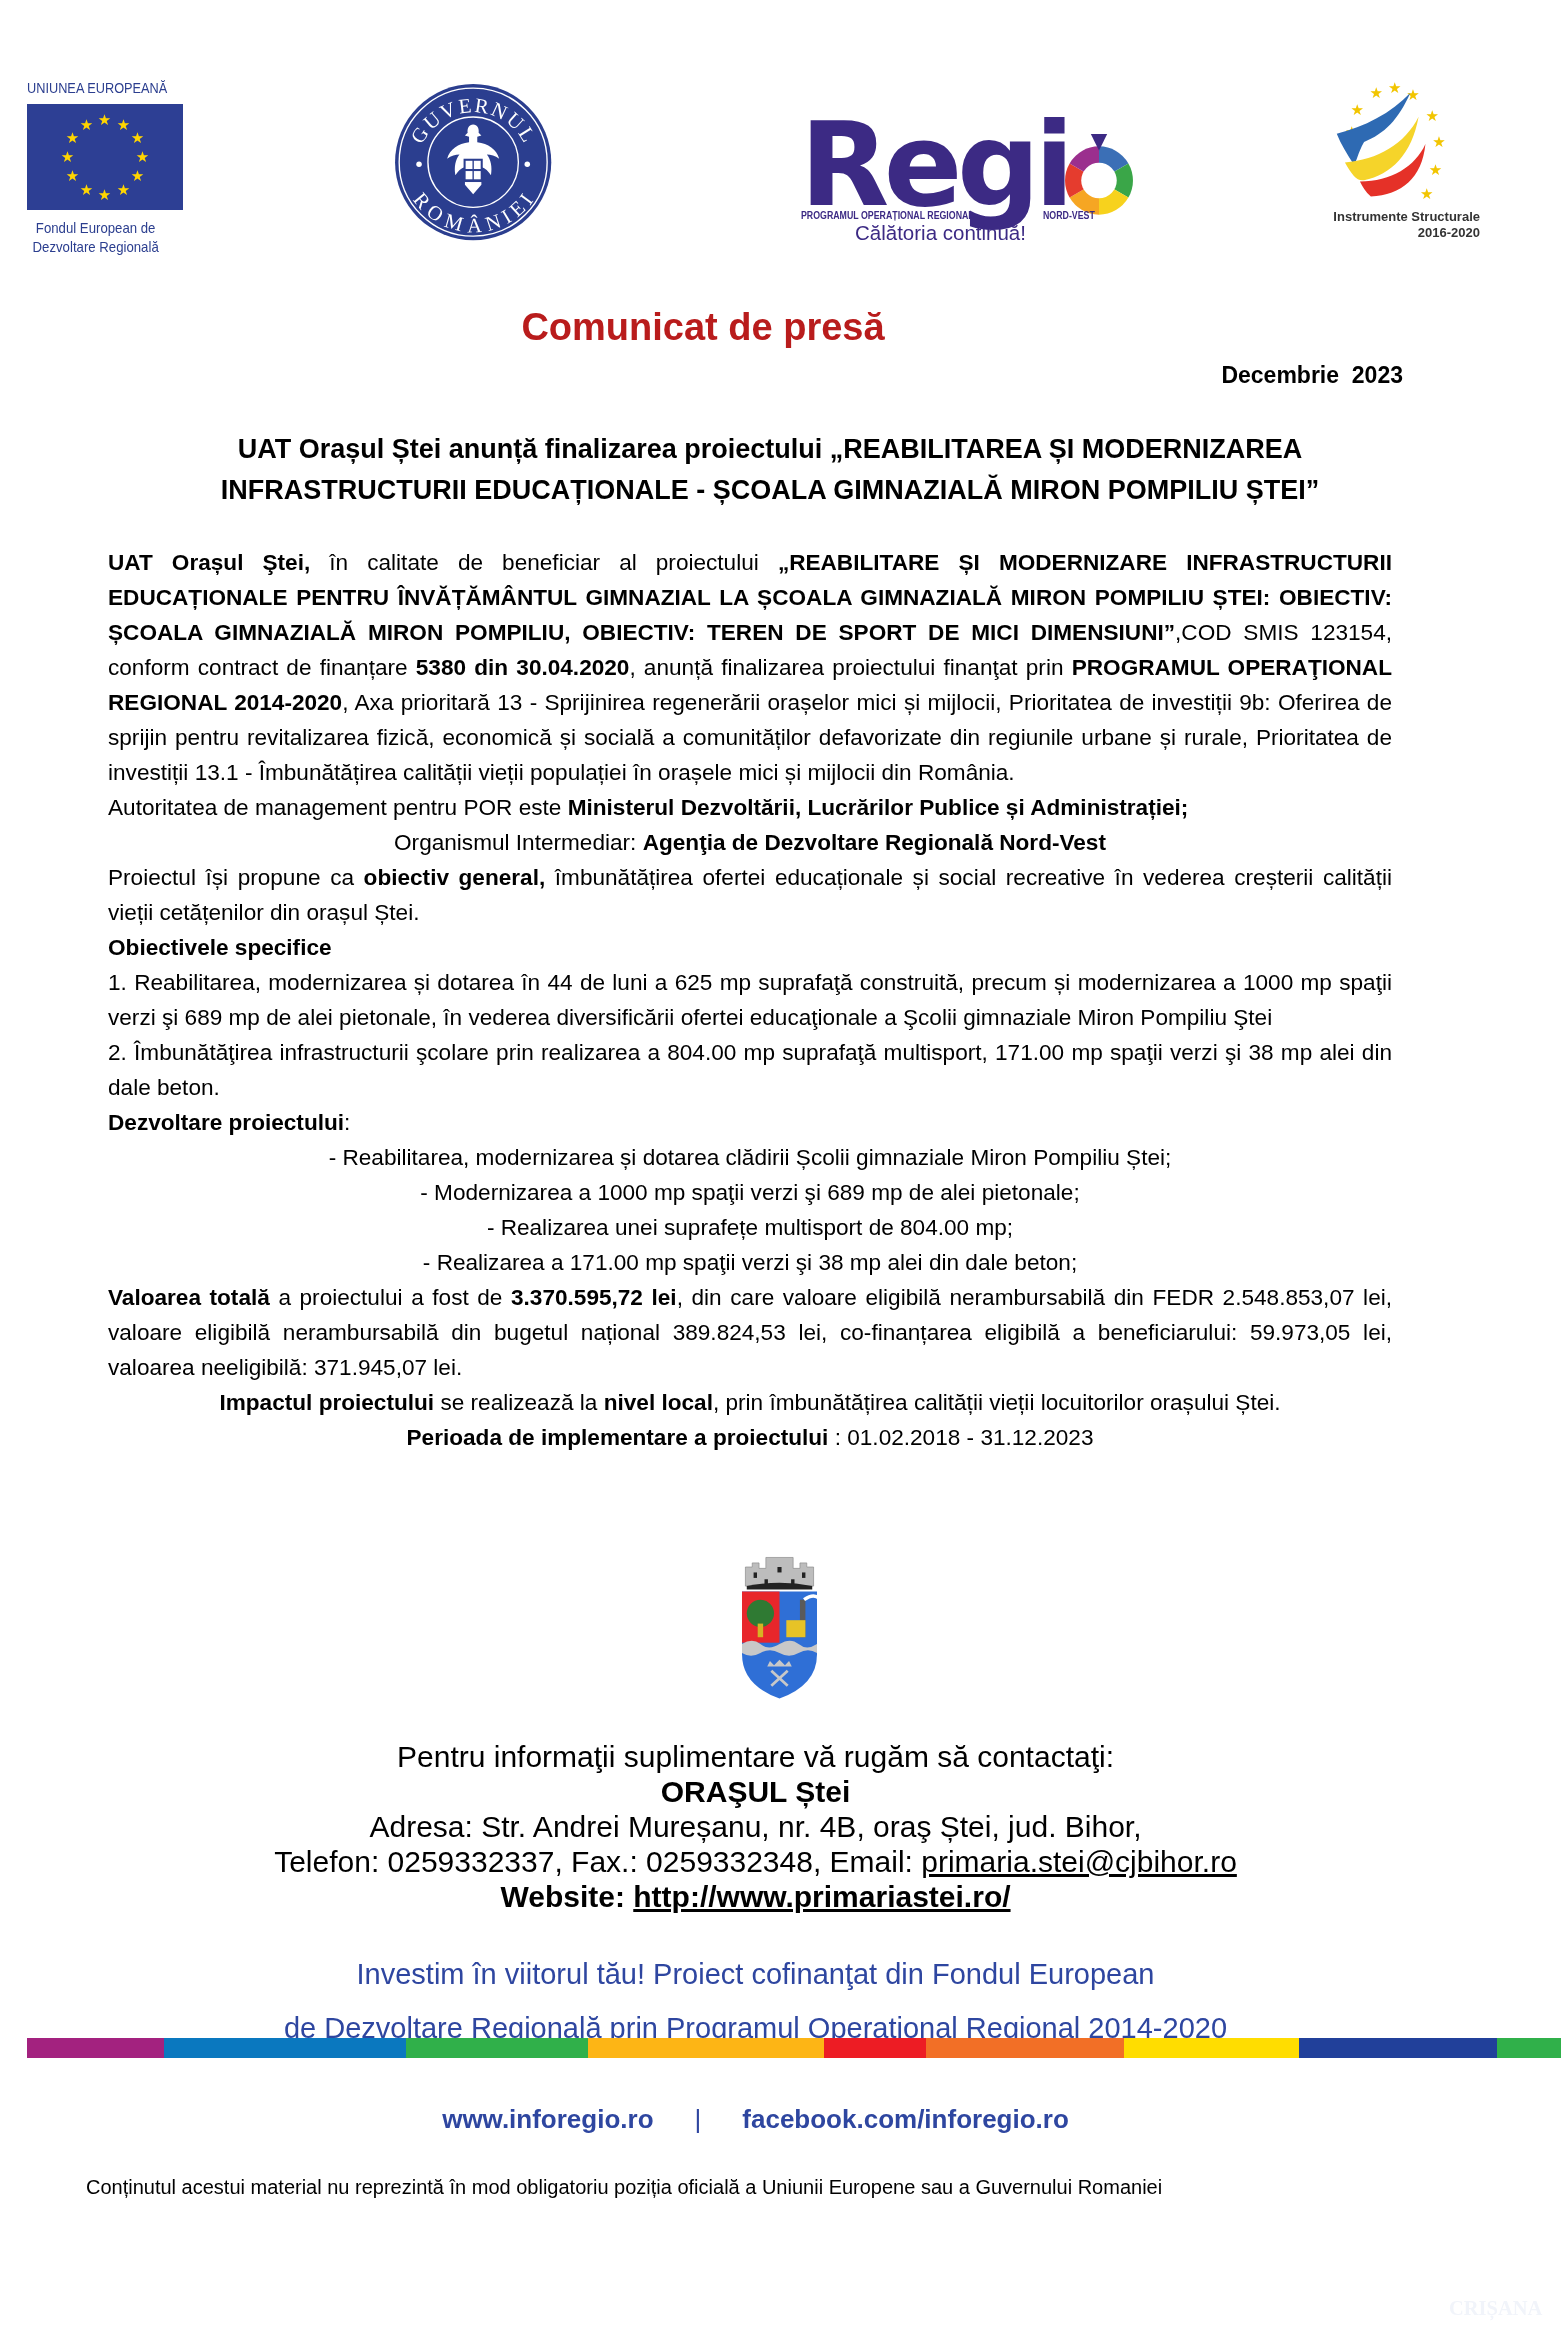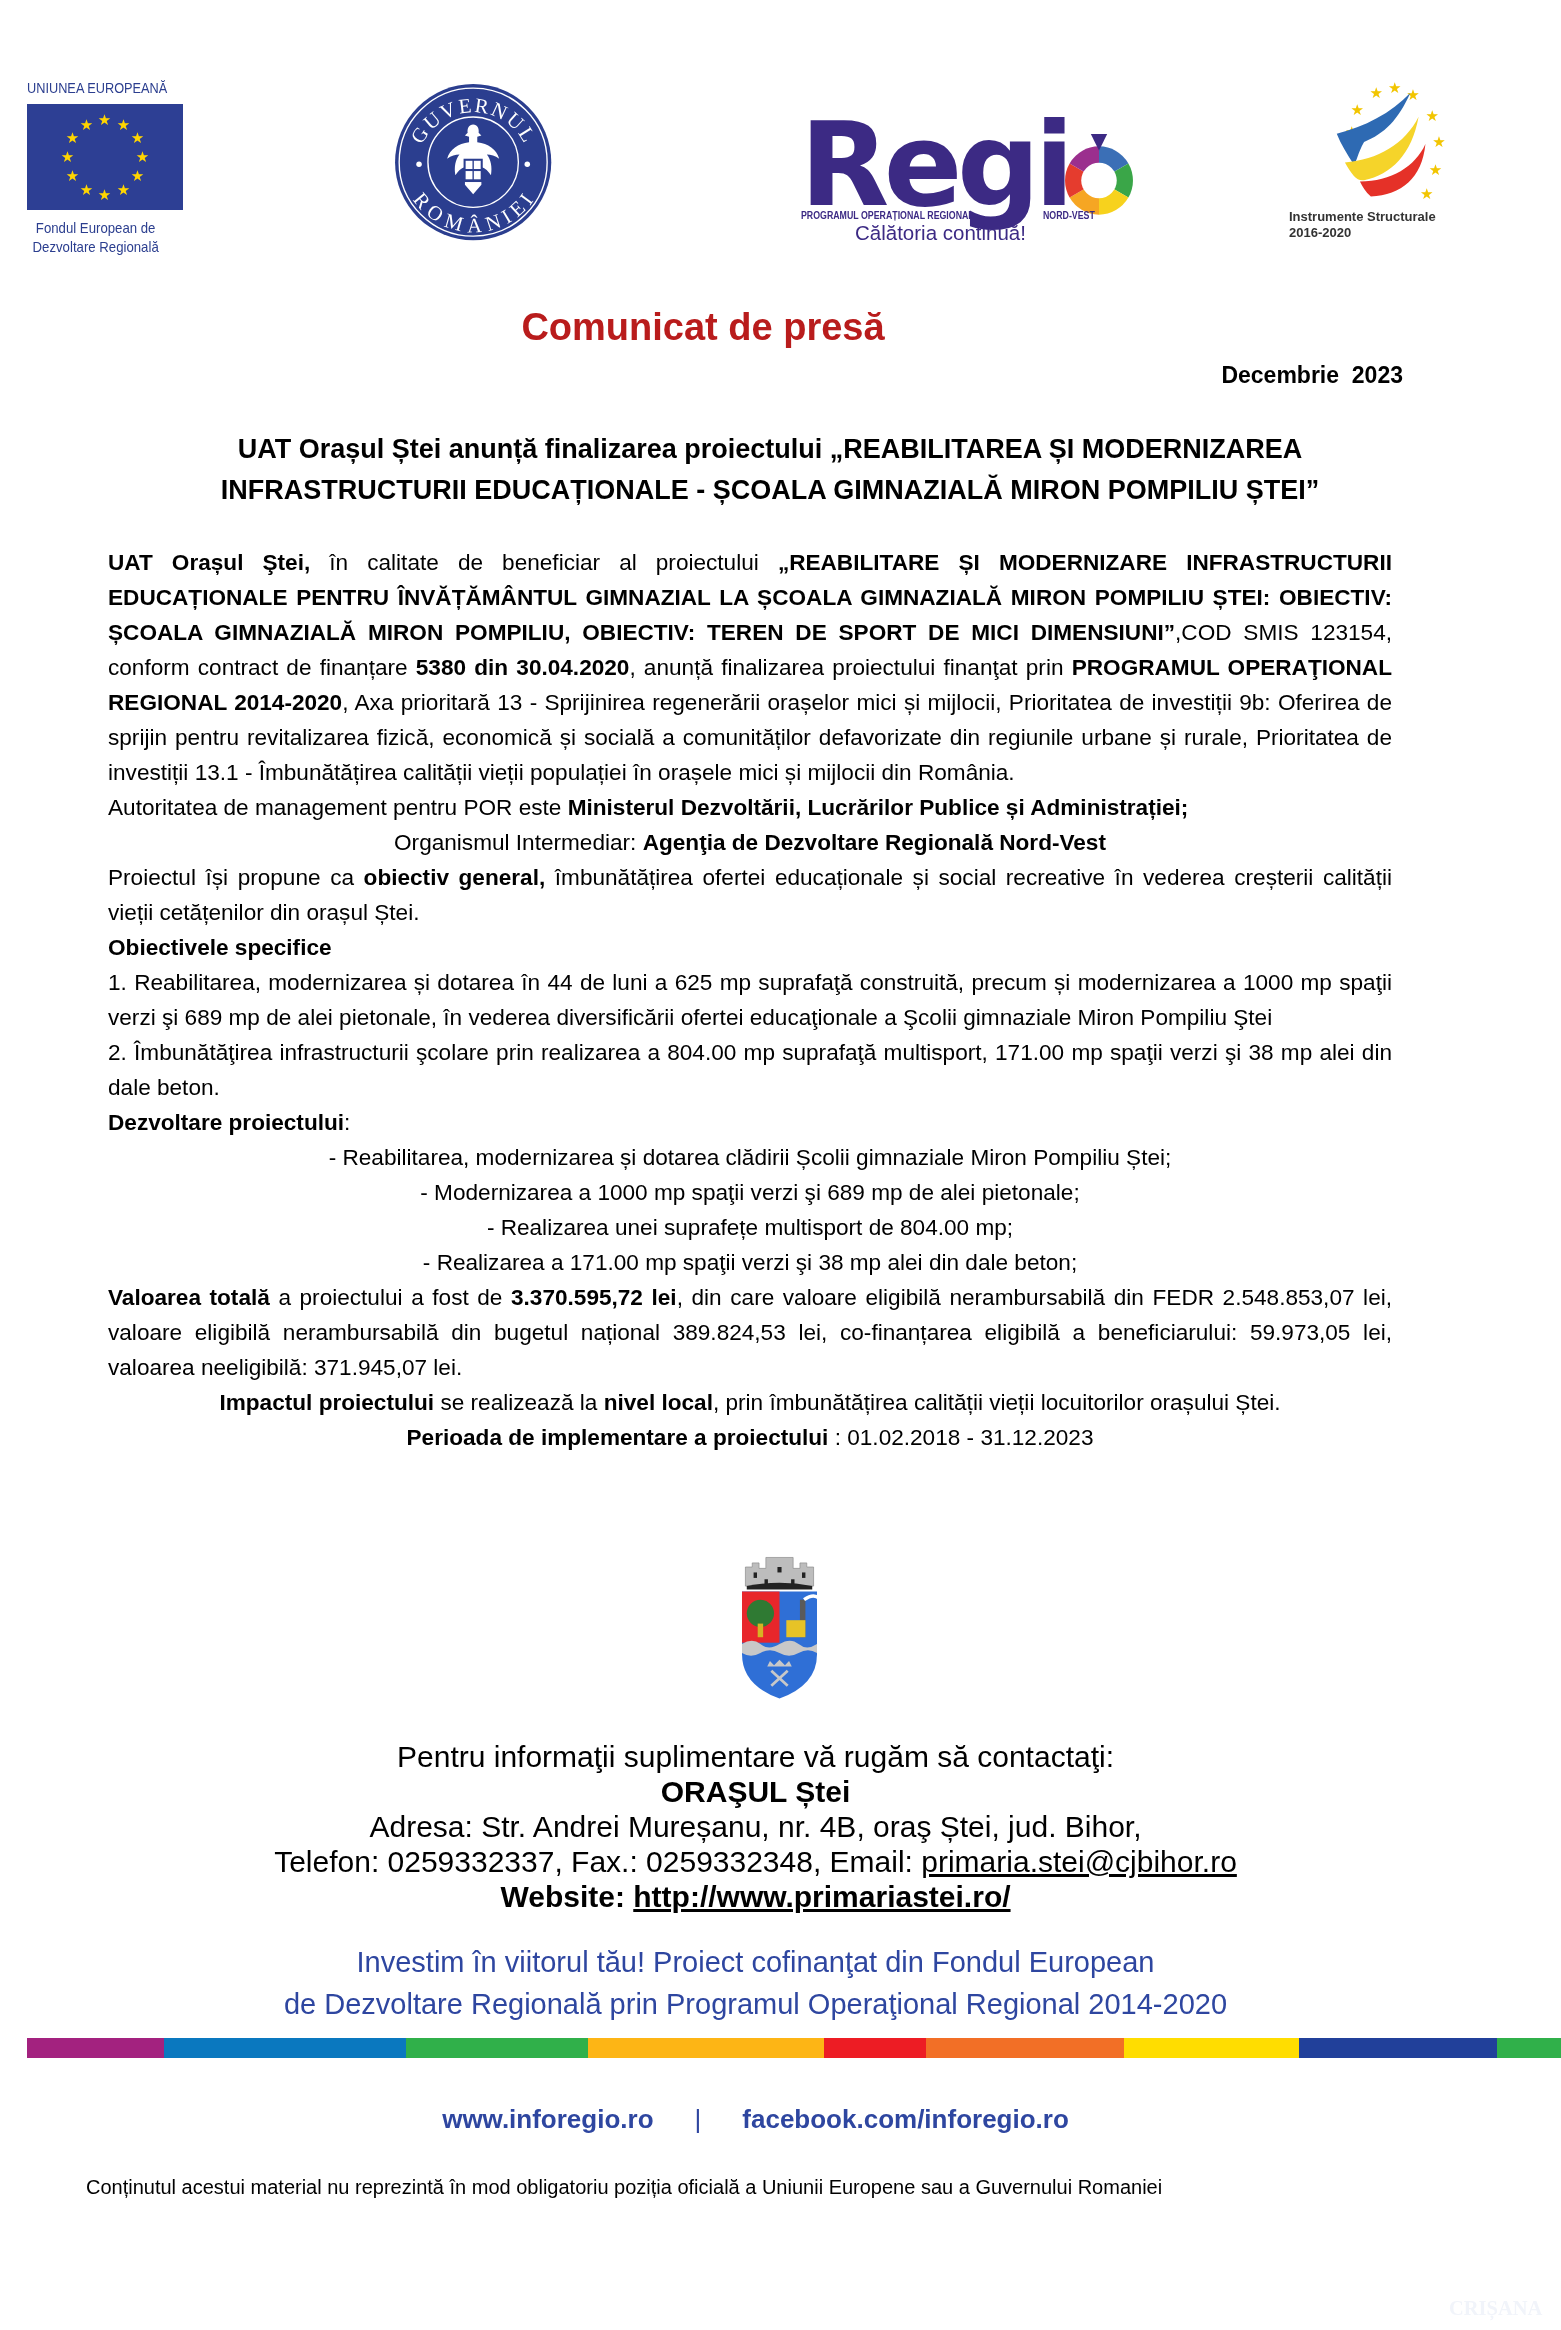--- a/index.html
+++ b/index.html
@@ -17,21 +17,21 @@
   #gov-logo { left:393px; top:82px; width:161px; height:161px; }
 
   #regio-logo { left:800px; top:113px; width:328px; height:137px; }
   #regio-logo .regio-word { position:absolute; left:0; top:0; font-family:"DejaVu Sans", sans-serif; font-weight:bold; font-size:116px; line-height:103px; color:#3c2a84; letter-spacing:-5.5px; }
   #regio-logo .por { position:absolute; left:1.4px; top:96px; font-size:11px; font-weight:bold; color:#3c2a84; white-space:nowrap; transform:scaleX(0.8); transform-origin:left; }
   #regio-logo .nv { position:absolute; left:243px; top:96px; font-size:11px; font-weight:bold; color:#3c2a84; transform:scaleX(0.8); transform-origin:left; }
   #regio-logo .tagline { position:absolute; left:55px; top:108px; font-size:20.5px; color:#3c2a84; white-space:nowrap; }
   #regio-logo .wheel { position:absolute; left:258px; top:20.5px; width:82px; height:82px; }
 
   #is-logo { left:1289px; top:79px; width:191px; height:171px; }
-  #is-logo .label { position:absolute; left:0; top:130px; width:191px; text-align:left; font-size:13px; font-weight:bold; color:#333; line-height:16.4px; }
+  #is-logo .label { position:absolute; left:0; top:130px; width:191px; text-align:right; font-size:13px; font-weight:bold; color:#333; line-height:16.4px; }
 
   
   #doc-title { left:4px; width:1562px; top:306px; text-align:center; font-size:38px; font-weight:bold; color:#b91c1c; }
   #doc-title span { position:relative; left:-82px; }
   #doc-date { right:159px; top:362px; font-size:23px; font-weight:bold; white-space:pre; }
   #headline { left:100px; width:1340px; top:429px; text-align:center; font-size:27px; font-weight:bold; line-height:41px; }
 
   
   #body { left:108px; width:1284px; top:545px; font-size:22.6px; line-height:35px; text-align:justify; }
   #body p { margin:0; }
@@ -41,21 +41,21 @@
   
   #coat { left:711px; top:1552px; width:137px; height:150px; }
 
   
   #contact { left:0; width:1511px; top:1739px; text-align:center; font-size:30px; line-height:35px; }
   #contact p { margin:0; }
   #contact a { color:#000; text-decoration:underline; }
 
   
   #slogan { left:0; width:1511px; top:1941px; text-align:center; font-size:29px; line-height:42px; color:#2e46a0; }
-  #slogan p { margin:0; }
+  #slogan p { margin:12px; }
   #color-bar { left:27px; top:2038px; width:1535px; height:20px; display:flex; }
   #color-bar div { height:100%; }
 
   
   #footer-links { left:0; width:1511px; top:2104px; text-align:center; font-size:26px; font-weight:bold; color:#2e46a0; }
   #footer-links a { color:#2e46a0; text-decoration:none; }
   #footer-links .sep { display:inline-block; margin:0 41px; font-weight:normal; }
   #disclaimer { left:86px; top:2176px; font-size:20px; color:#000; white-space:nowrap; }
   #watermark { left:1449px; top:2297px; font-family:"Liberation Serif", serif; font-weight:bold; font-size:20.5px; color:#f1f4fa; letter-spacing:0px; }
 </style>

